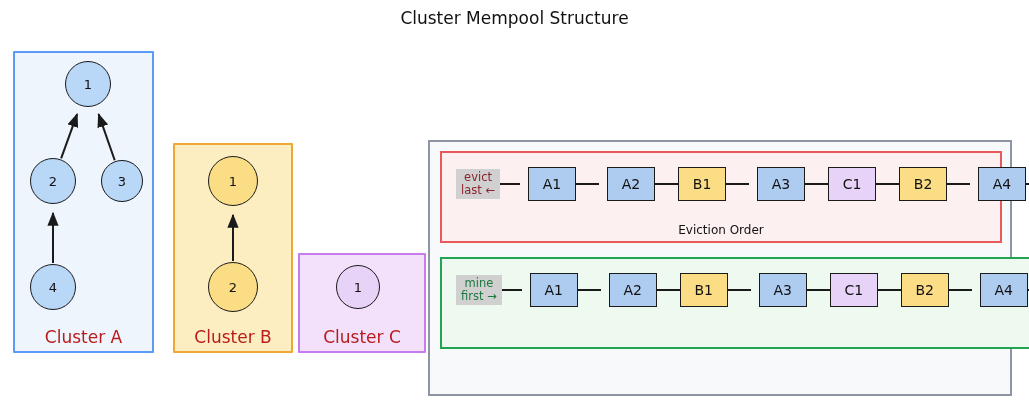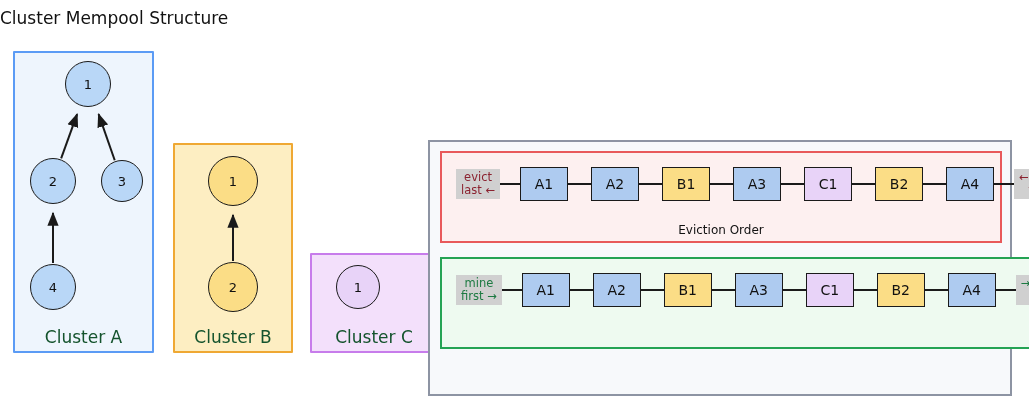--- a/index.html
+++ b/index.html
@@ -14,20 +14,21 @@
     font-family: "DejaVu Sans", sans-serif;
     overflow: hidden;
   }
 
   
   #diagram-title {
     position: absolute;
     left: 0;
     top: 8px;
     width: 1029px;
+    text-align: center;
     font-size: 17px;
     color: #111111;
   }
 
   
   .cluster-panel {
     position: absolute;
     box-sizing: border-box;
     border-width: 2px;
     border-style: solid;
@@ -36,30 +37,30 @@
   #cluster-a-panel {
     left: 13px;  top: 51px;  width: 141px; height: 302px;
     background: #eef5fd;  border-color: #5b9bf5;
   }
   #cluster-b-panel {
     left: 173px; top: 143px; width: 120px; height: 210px;
     background: #fdeec2;  border-color: #efa833;
   }
   #cluster-c-panel {
     left: 298px; top: 253px; width: 128px; height: 100px;
-    background: #f3e0fb;  border-color: #c77ceb; margin-left: 12px;
+    background: #f3e0fb;  border-color: #c77ceb;
   }
   .cluster-label {
     position: absolute;
     left: 0;
     bottom: 4px;
     width: 100%;
     text-align: center;
     font-size: 17px;
-    color: #14532d;
+    color: #b91c1c;
   }
 
   
   .node {
     position: absolute;
     box-sizing: border-box;
     border-radius: 50%;
     border: 1.6px solid #1a1a1a;
     display: flex;
     align-items: center;
@@ -136,21 +137,21 @@
     width: 48px;
     height: 34px;
     border: 1.6px solid #1a1a1a;
     display: flex;
     align-items: center;
     justify-content: center;
     font-size: 14px;
     color: #111111;
     flex: 0 0 auto;
   }
-  .tx-box.blue   { background: #aecbf0; }
+  .tx-box.blue   { background: #aecbf0; margin-left: 8px; }
   .tx-box.yellow { background: #fbdd86; }
   .tx-box.purple { background: #e8d3f8; }
 
   .connector {
     flex: 0 0 auto;
     width: 23px;
     height: 1.6px;
     background: #1a1a1a;
   }
   .connector.short { width: 20px; }

